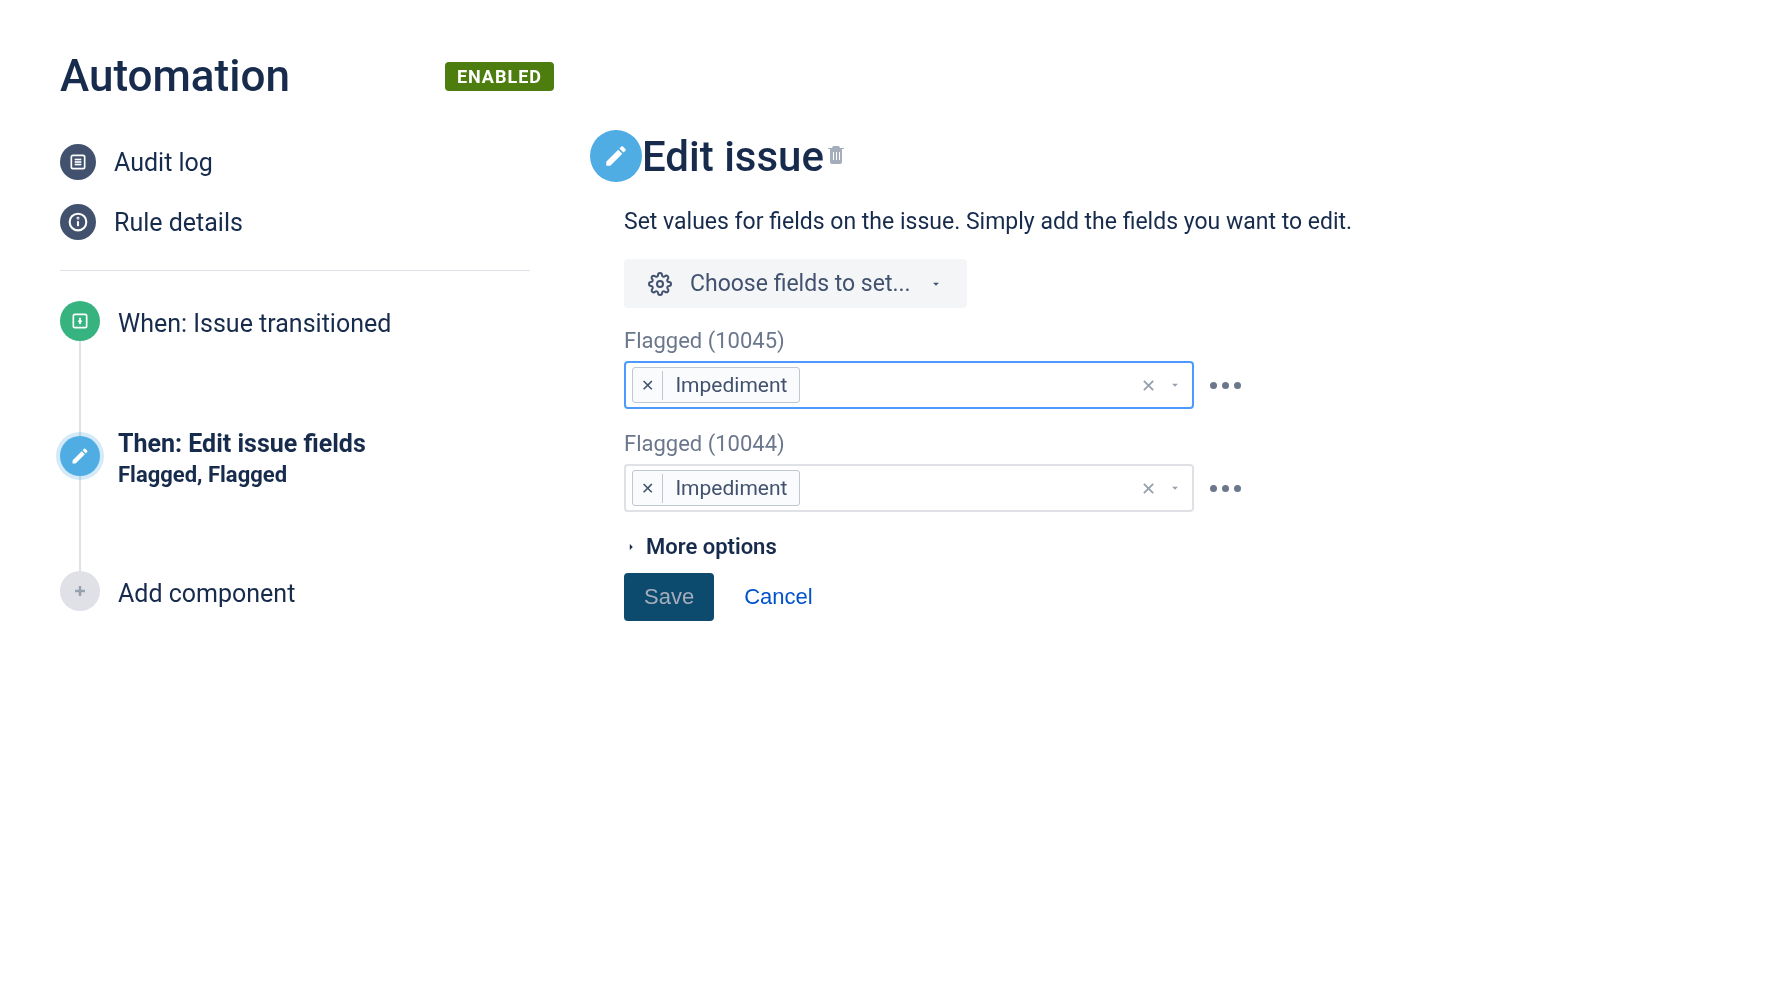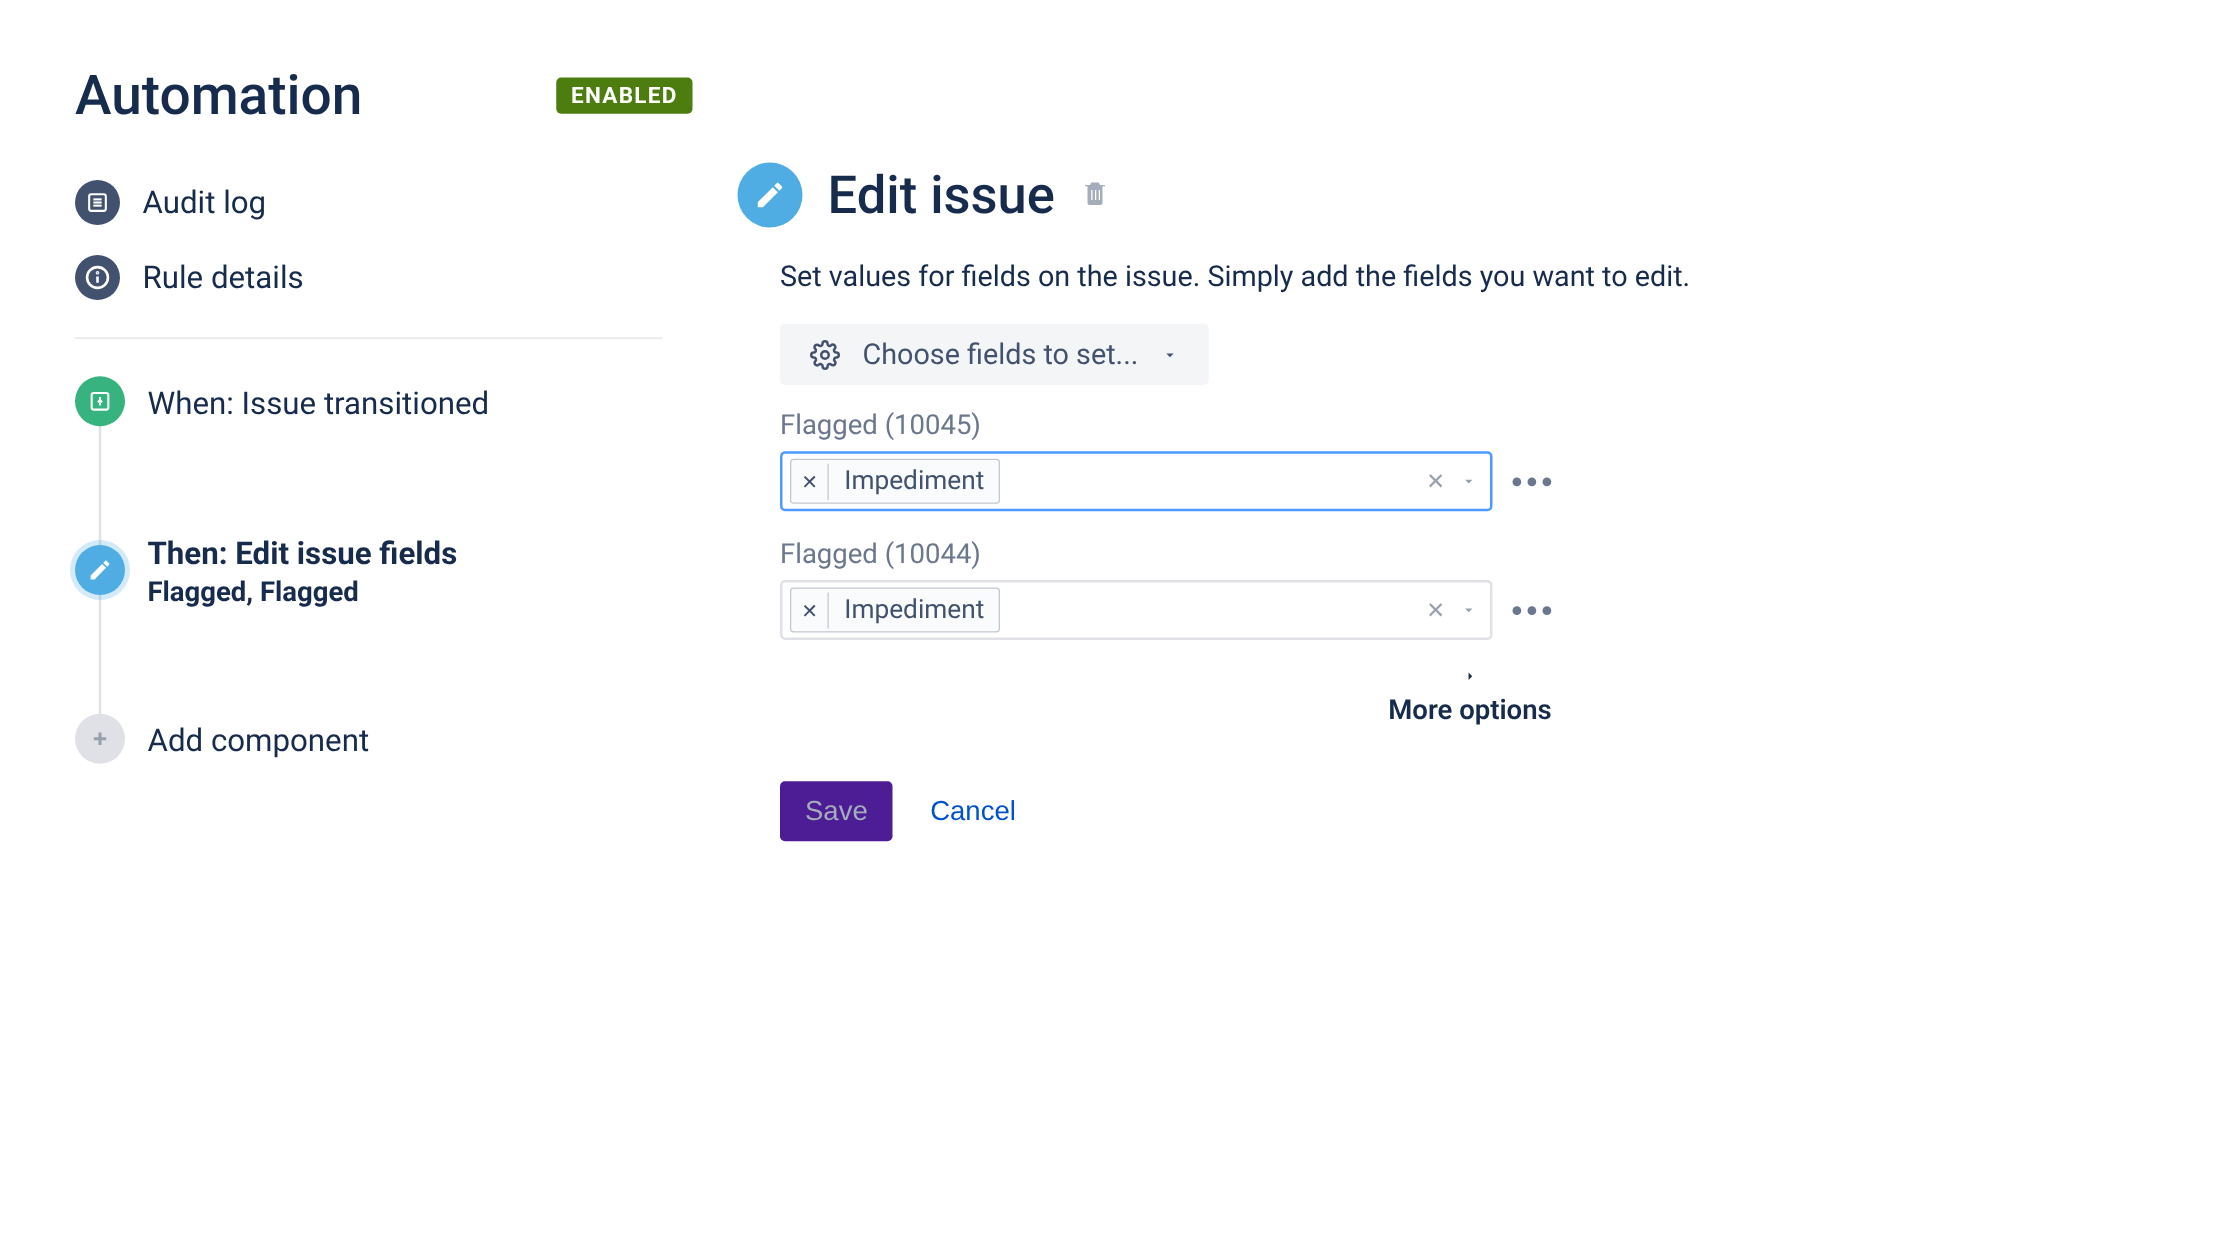--- a/index.html
+++ b/index.html
@@ -143,21 +143,20 @@
     .step-spacer {
       height: 60px;
     }
     .content-panel {
       flex: 1;
       padding-top: 80px;
     }
     .panel-header {
       display: flex;
       align-items: center;
-      gap: 20px;
       margin-bottom: 26px;
       text-align: right;
     }
     .panel-icon {
       width: 52px;
       height: 52px;
       border-radius: 50%;
       background: #4fade4;
       display: flex;
       align-items: center;
@@ -264,35 +263,34 @@
       height: 7px;
       border-radius: 50%;
       background: #6b778c;
     }
     .more-options {
       display: flex;
       align-items: center;
       gap: 8px;
       cursor: pointer;
       margin-top: 16px;
-      margin-bottom: 44px;
-      flex-direction: column;
+      margin-bottom: 14px;
     }
     .more-options-label {
       font-size: 22px;
       font-weight: 600;
       color: #172b4d;
     }
     .button-row {
       display: flex;
       gap: 30px;
       align-items: center;
     }
     .btn-save {
-      background: #4c1d95;
+      background: #0c4a6e;
       border: none;
       padding: 11px 20px;
       font-size: 22px;
       color: #a5adba;
       border-radius: 4px;
       cursor: pointer;
     }
     .btn-cancel {
       background: none;
       border: none;

